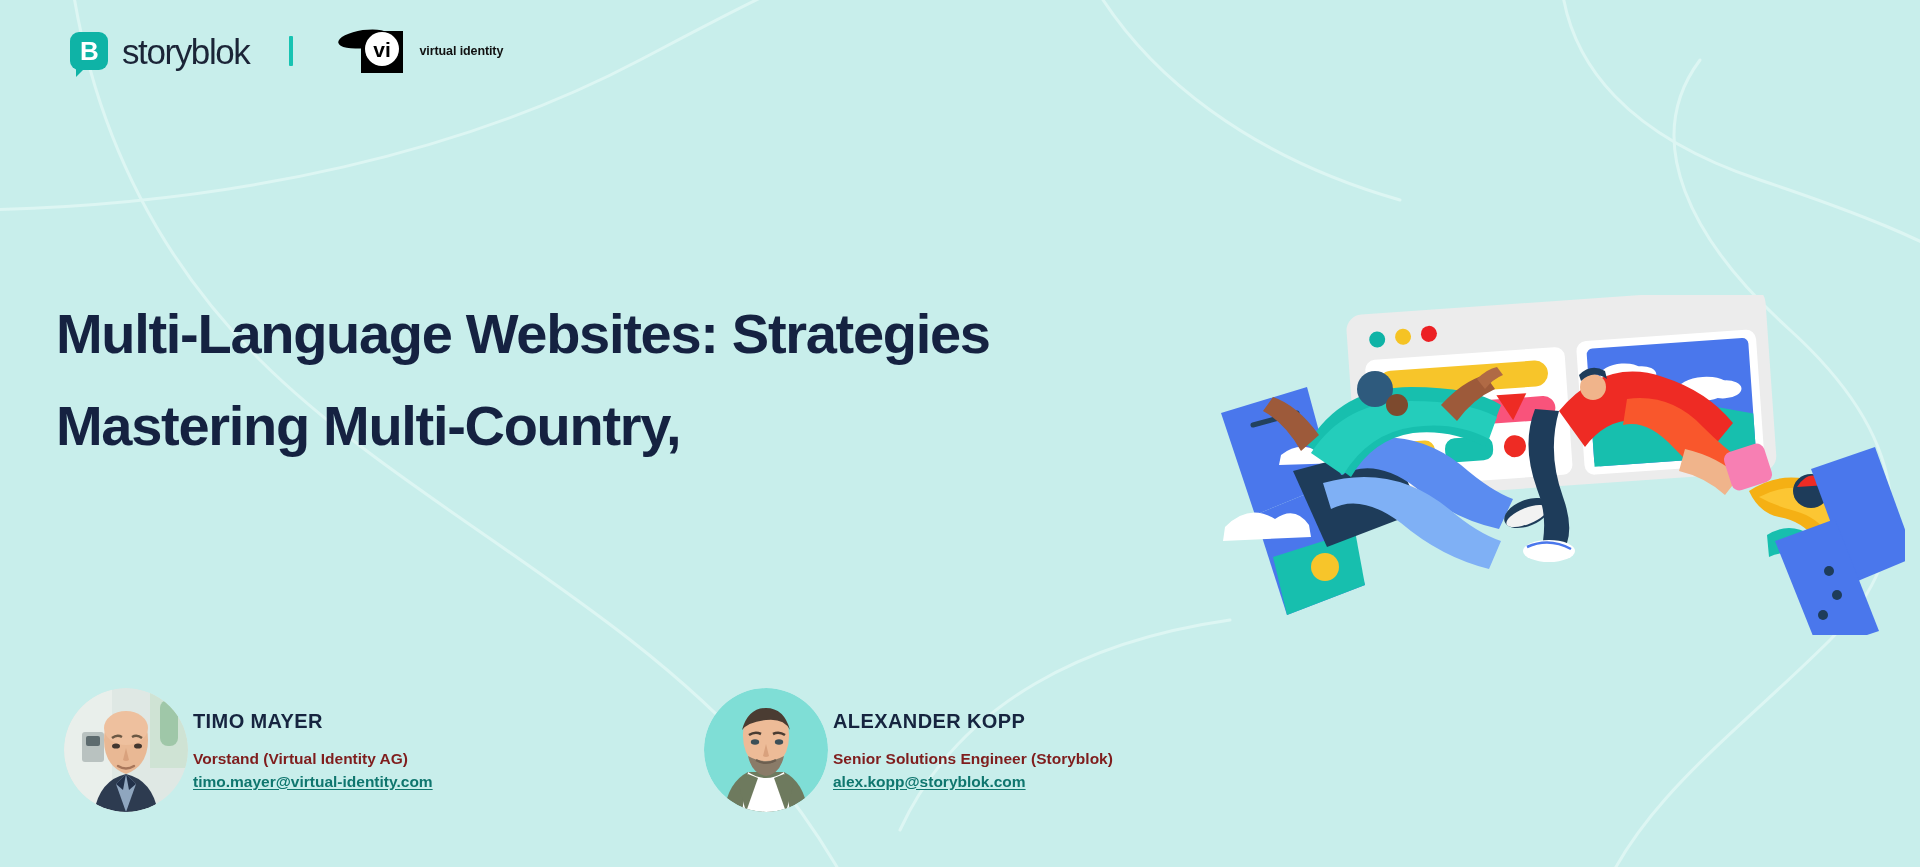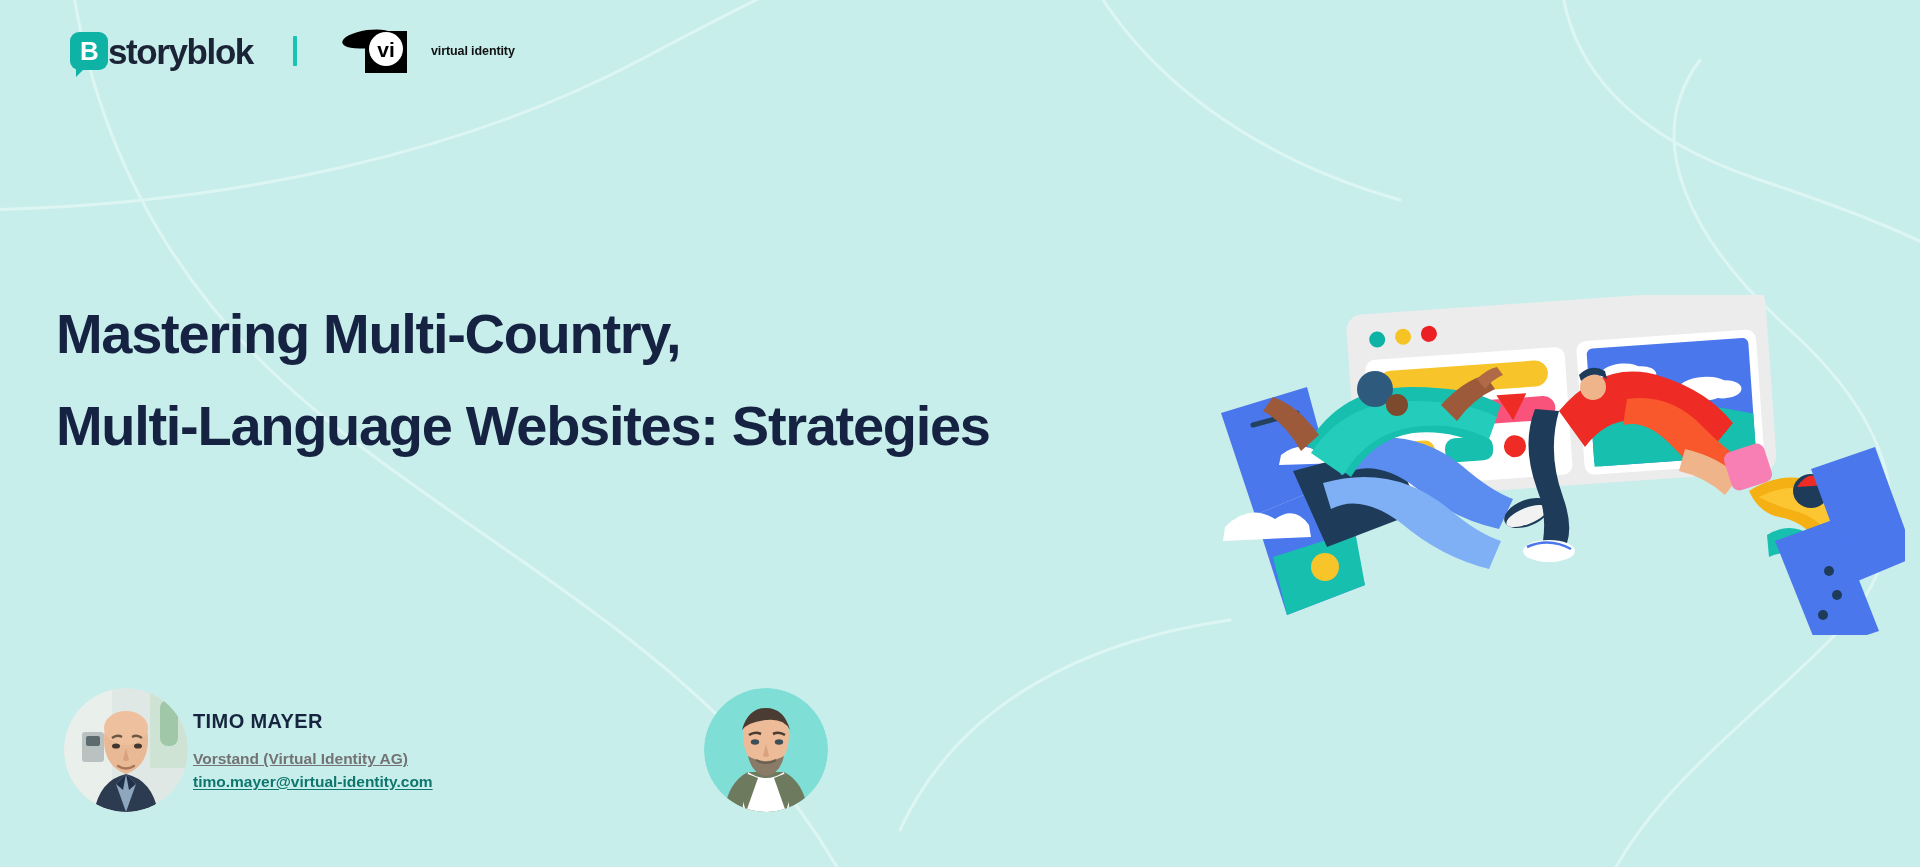--- a/index.html
+++ b/index.html
@@ -34,30 +34,30 @@
     content:""; position:absolute; left:6px; bottom:-7px;
     width:0;height:0;border-left:9px solid #0fb3a6;
     border-bottom:9px solid transparent;
   }
   .sb-mark span{
     color:#fff; font-size:26px; font-weight:bold; line-height:1;
     font-family:"Liberation Sans", sans-serif; position:relative; z-index:2;
     letter-spacing:-1px;
   }
   .sb-word {
-    font-size:35px; font-weight:bold;
+    margin-left:14px; font-size:35px; font-weight:normal;
     color:#1b2437; letter-spacing:-1.4px; line-height:1;
   }
   .divider-bar {
     width:4px; height:30px; background:#17c3b2;
     margin-left:40px; margin-right:44px; border-radius:1px;
   }
   .vi-logo { position:relative; width:68px; height:48px; flex:0 0 auto;text-align:right; }
   .vi-word {
-    margin-left:22px; font-size:12.5px; font-weight:bold; color:#111;
+    margin-left:14px; font-size:12.5px; font-weight:bold; color:#111;
     letter-spacing:-0.1px; white-space:nowrap;
   }
 
   
   .title {
     position:absolute; left:56px; top:288px; width:1180px;
     color:#152241;
     font-size:56px; font-weight:bold;
     line-height:92px; letter-spacing:-1.3px;
   }
@@ -71,22 +71,22 @@
     width:124px; height:124px; border-radius:50%;
     overflow:hidden; flex:0 0 auto; position:relative;
   }
   .avatar svg { display:block; width:124px; height:124px; }
   .sp-text { margin-left:5px; }
   .sp-name {
     font-size:20px; font-weight:bold; color:#16243f;
     letter-spacing:0.4px; line-height:1.2; margin-bottom:16px;
   }
   .sp-role {
-    font-size:15.5px; font-weight:bold; color:#737373;
-    line-height:1.3; margin-bottom:3px;text-decoration:underline;
+    font-size:15.5px; font-weight:bold; color:#7f1d1d;
+    line-height:1.3; margin-bottom:3px;
   }
   .sp-mail {
     font-size:15.5px; font-weight:bold; color:#0f766e;
     text-decoration:underline; text-underline-offset:2px;
     display:inline-block; cursor:pointer;
   }
   .illus { position:absolute; left:1215px; top:295px; width:690px; height:340px; }
 </style>
 </head>
 <body>
@@ -118,22 +118,22 @@
         <ellipse cx="27" cy="12" rx="26" ry="9" fill="#000" transform="rotate(-8 27 12)"></ellipse>
         <rect x="24" y="4" width="42" height="42" fill="#000"></rect>
         <circle cx="45" cy="22" r="17" fill="#fff"></circle>
         <text x="45" y="30" font-family="Liberation Sans, sans-serif" font-size="21" font-weight="bold" fill="#000" text-anchor="middle">vi</text>
       </svg>
     </div>
     <div class="vi-word">virtual identity</div>
   </div>
 
   <h1 class="title">
+    <span class="title-line">Multi-Language Websites: Strategies</span>
     <span class="title-line">Mastering Multi-Country,</span>
-    <span class="title-line">Multi-Language Websites: Strategies</span>
   </h1>
 
   <div class="illus">
     <svg viewBox="0 0 690 340" width="690" height="340" aria-hidden="true">
 
       <g transform="rotate(-4 345 150)">
         <rect x="140" y="6" width="420" height="185" rx="16" fill="#ececec"></rect>
         <circle cx="170" cy="32" r="8" fill="#0fb3a6"></circle>
         <circle cx="196" cy="31" r="8" fill="#f5c324"></circle>
         <circle cx="222" cy="30" r="8" fill="#ec2024"></circle>
@@ -274,16 +274,21 @@
             <path d="M45 47 q6 -4 12 -1" stroke="#4a3c32" stroke-width="2.6" fill="none"></path>
             <path d="M69 46 q6 -3 12 1" stroke="#4a3c32" stroke-width="2.6" fill="none"></path>
             <path d="M62 56 l-3 12 q3 2 6 0 Z" fill="#d9a17d"></path>
             <path d="M44 68 q4 18 18 20 q14 -2 18 -20 q-18 10 -36 0 Z" fill="#8a7b68"></path>
             <path d="M52 72 q10 6 20 0" stroke="#6d5f50" stroke-width="2.2" fill="none"></path>
             <path d="M44 86 l-10 8 l8 30 l12 -34 Z" fill="#6e7a5e"></path>
             <path d="M80 86 l10 8 l-8 30 l-12 -34 Z" fill="#6e7a5e"></path>
           </g>
         </svg>
       </div>
+      <div class="sp-text">
+        <div class="sp-name">ALEXANDER KOPP</div>
+        <div class="sp-role">Senior Solutions Engineer (Storyblok)</div>
+        <a class="sp-mail">alex.kopp@storyblok.com</a>
+      </div>
     </div>
 
   </div>
 </div>
 
 </body></html>

